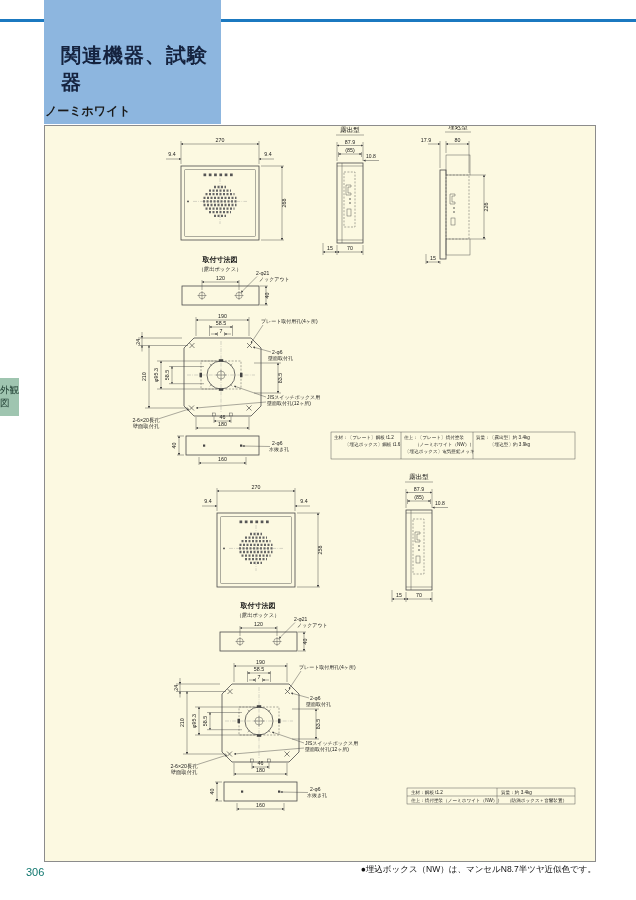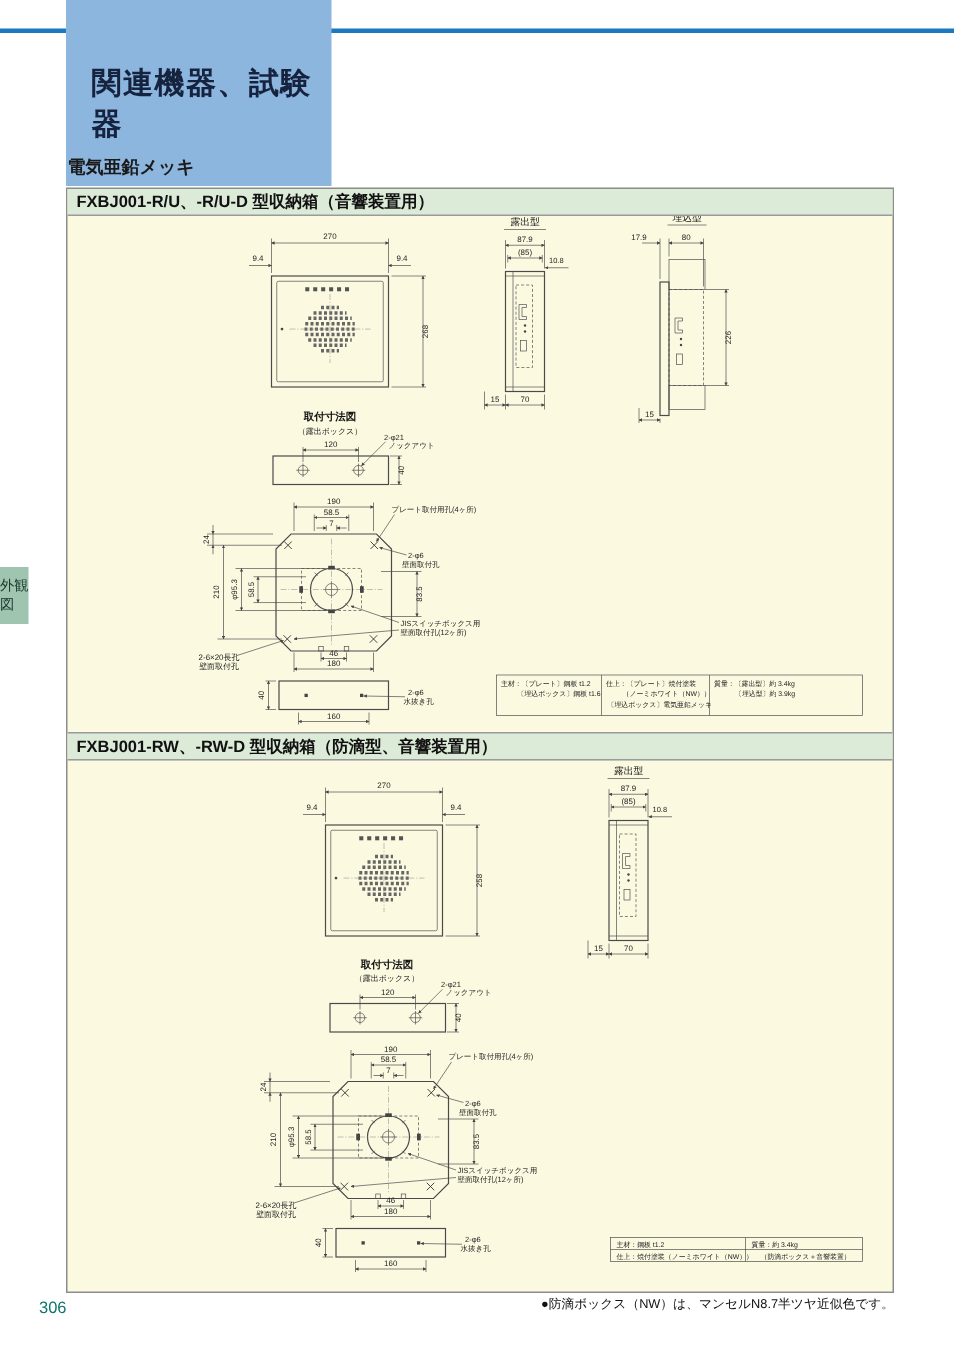--- a/index.html
+++ b/index.html
@@ -32,27 +32,24 @@
   .nt{font-size:4.6px;fill:#222;text-anchor:start}
   .grille line{stroke:#666;stroke-width:2.3;stroke-dasharray:2,1.5}
 </style>
 </head>
 <body>
 
 <div class="rule"></div>
 <div class="banner">
   <span class="banner-title">関連機器、試験器</span>
 </div>
-<div class="heading">電気亜鉛メッキ</div>
+<div class="heading">ノーミホワイト</div>
 
 <div class="content">
 
-  <div class="sec-header">
-    <span>FXBJ001-R/U、-R/U-D 型収納箱（音響装置用）</span>
-  </div>
 
   <div class="sec-body">
   <svg width="550" height="344" viewBox="0 0 550 344">
     <defs>
       <marker id="ar1" viewBox="0 0 6 6" refX="5.5" refY="3" markerWidth="5" markerHeight="5" orient="auto-start-reverse">
         <path d="M0,0 L6,3 L0,6 Z" fill="#444"></path>
       </marker>
       <pattern id="h1" patternUnits="userSpaceOnUse" width="4" height="4">
         <path d="M0,4 L4,0" stroke="#8a8a8a" stroke-width="0.5" fill="none"></path>
       </pattern>
@@ -286,23 +283,20 @@
       <text class="nt" x="300" y="320">〔埋込ボックス〕鋼板 t1.6</text>
       <text class="nt" x="359" y="313">仕上：〔プレート〕焼付塗装</text>
       <text class="nt" x="370" y="320">（ノーミホワイト（NW））</text>
       <text class="nt" x="360" y="327">〔埋込ボックス〕電気亜鉛メッキ</text>
       <text class="nt" x="431" y="313">質量：〔露出型〕約 3.4kg</text>
       <text class="nt" x="445" y="320">〔埋込型〕約 3.9kg</text>
     </g>
   </svg>
   </div>
 
-  <div class="sec-header second">
-    <span>FXBJ001-RW、-RW-D 型収納箱（防滴型、音響装置用）</span>
-  </div>
 
   <div class="sec-body">
   <svg width="550" height="355" viewBox="0 0 550 355">
     <defs>
       <marker id="ar2" viewBox="0 0 6 6" refX="5.5" refY="3" markerWidth="5" markerHeight="5" orient="auto-start-reverse">
         <path d="M0,0 L6,3 L0,6 Z" fill="#444"></path>
       </marker>
     </defs>
 
     <g transform="translate(172,43)">
@@ -505,13 +499,13 @@
       <text class="nt" x="456" y="324">質量：約 3.4kg</text>
       <text class="nt" x="462" y="332">（防滴ボックス＋音響装置）</text>
     </g>
   </svg>
   </div>
 
 </div>
 
 <div class="tab">外観図</div>
 <div class="pageno">306</div>
-<div class="footnote">●防滴ボックス（NW）は、マンセルN8.7半ツヤ近似色です。</div>
+<div class="footnote">●埋込ボックス（NW）は、マンセルN8.7半ツヤ近似色です。</div>
 
 </body></html>

